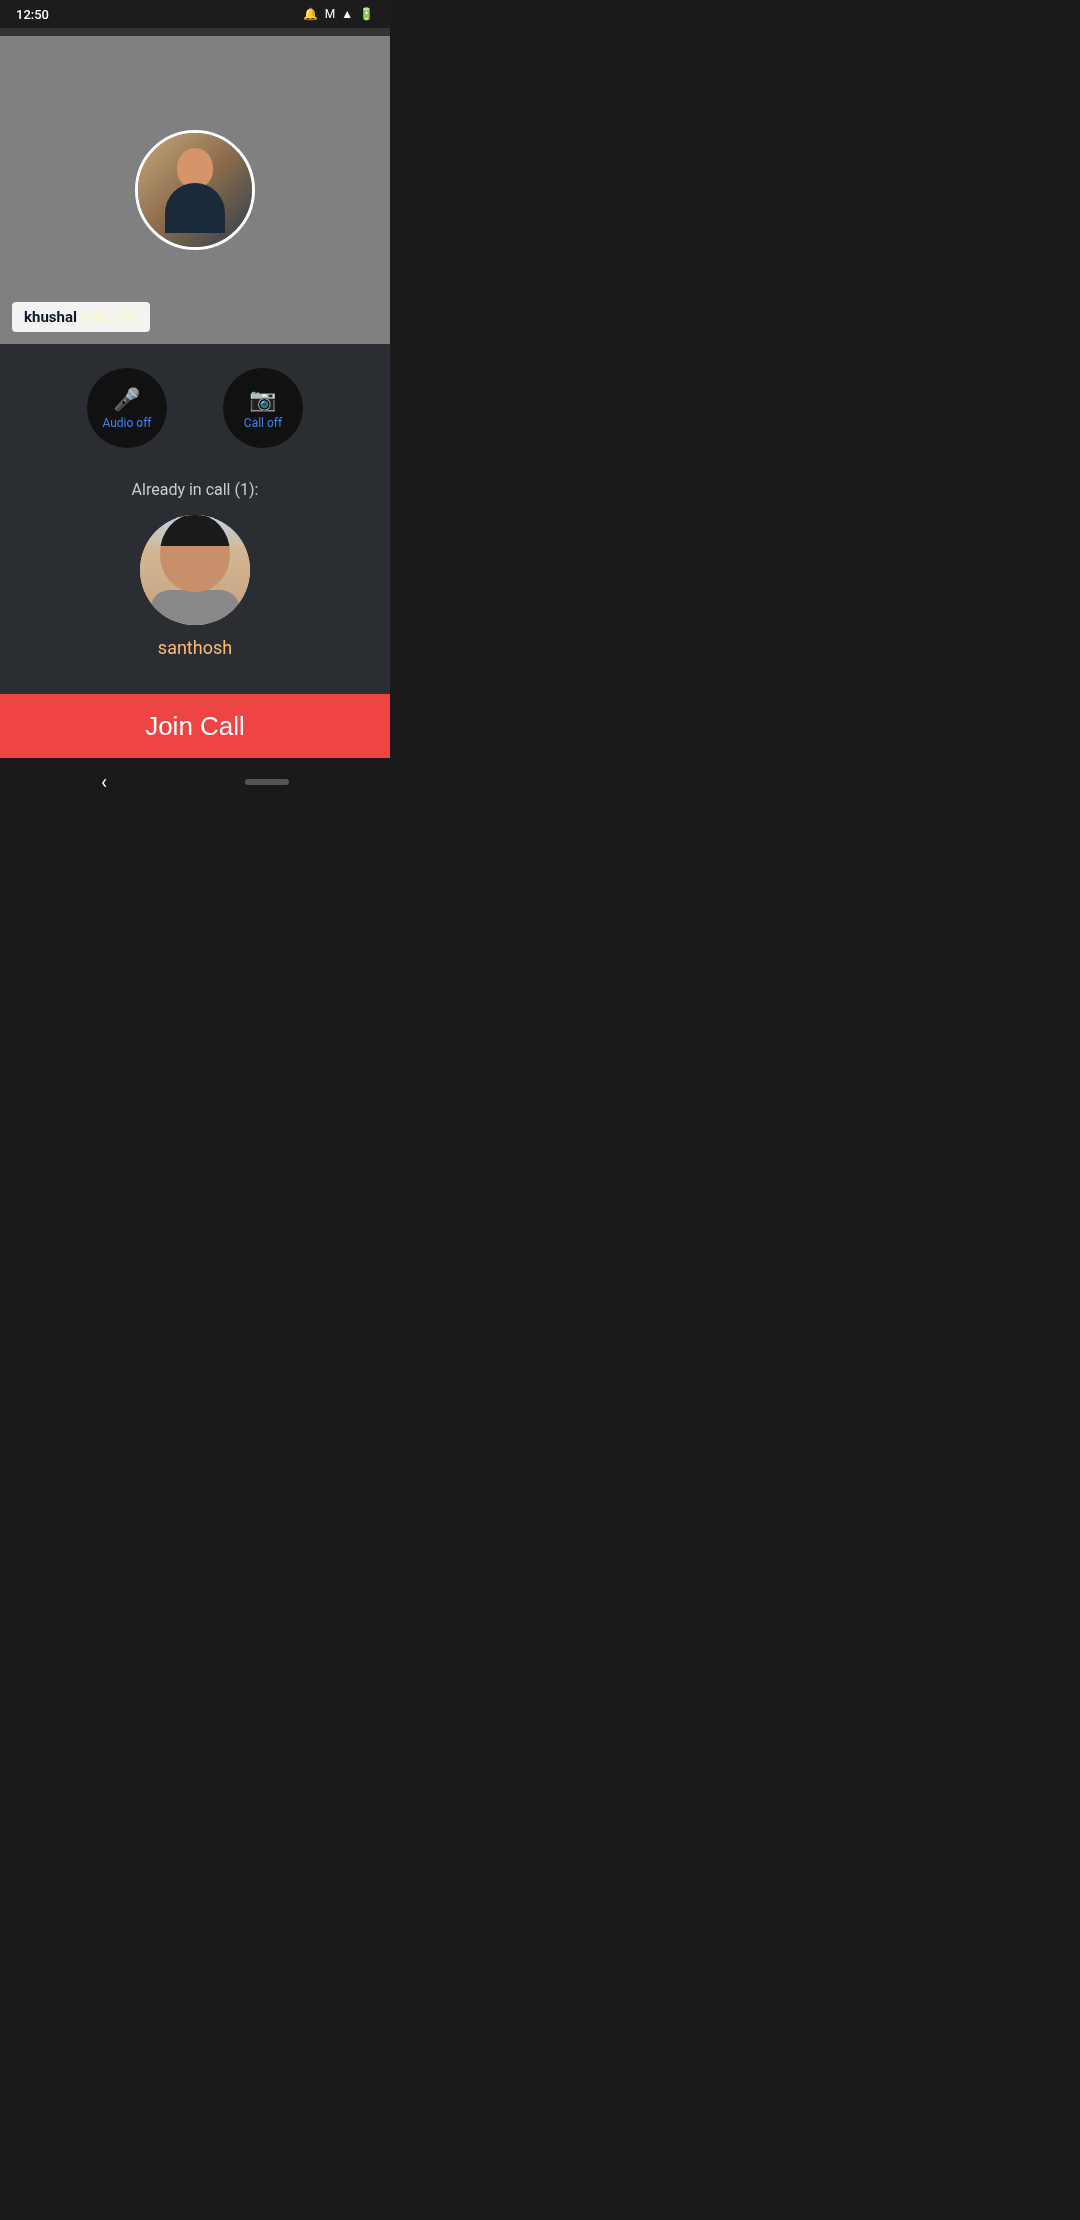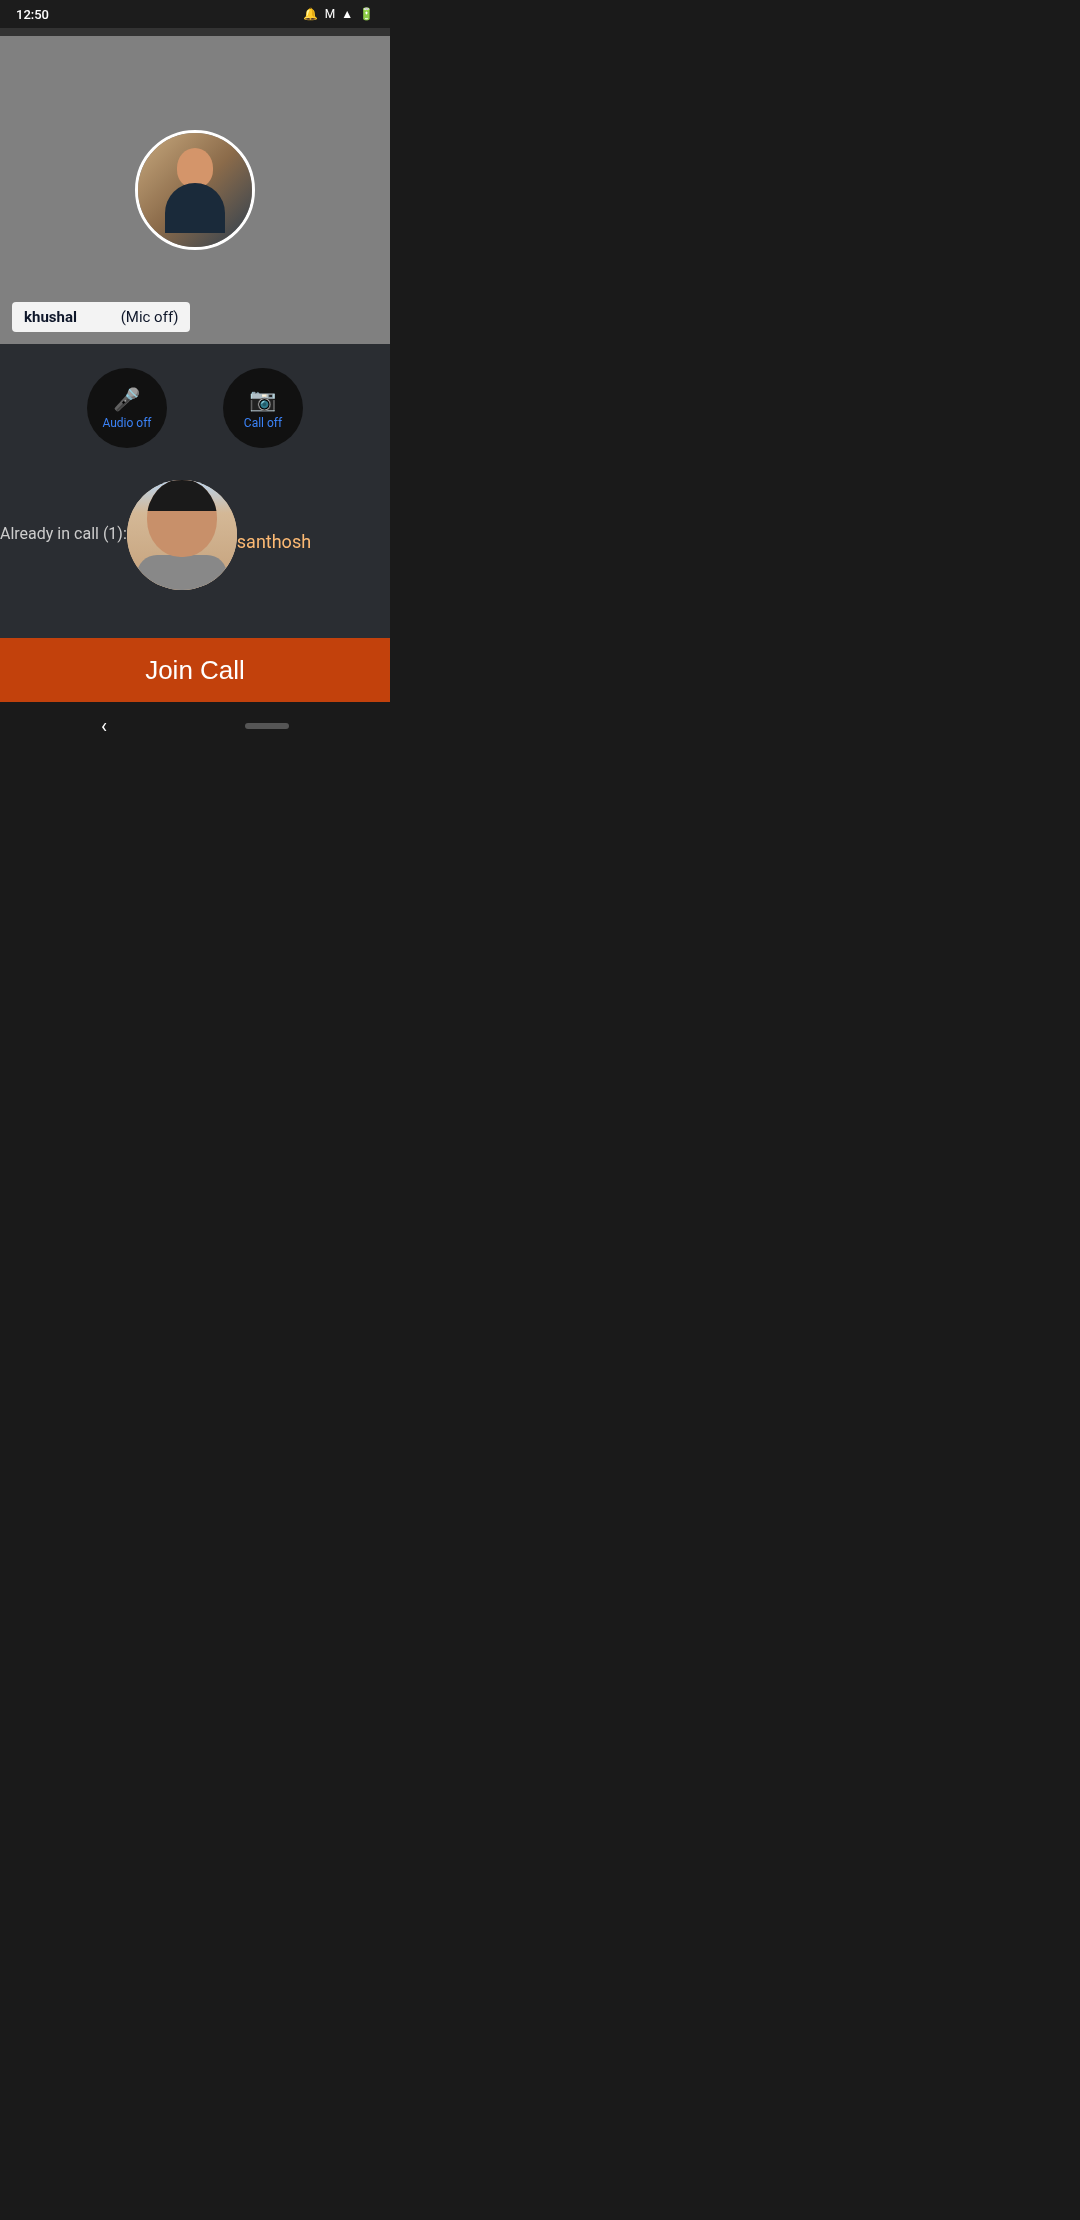--- a/index.html
+++ b/index.html
@@ -113,22 +113,21 @@
       font-weight: 500;
     }
 
     .caller-name {
       font-weight: 700;
       color: #0f172a;
     }
 
     .caller-status {
       font-weight: 400;
-      color: #0f172a;
-      margin-left: 40px;
+      color: #fef9c3;
     }
 
     
     .bottom-panel {
       width: 100%;
       background: #2a2d32;
       padding: 24px 0 0 0;
       display: flex;
       flex-direction: column;
       align-items: center;
@@ -162,20 +161,21 @@
 
     .control-btn-label {
       font-size: 12px;
       color: #3b82f6;
       font-weight: 400;
     }
 
     
     .in-call-section {
       display: flex;
+      flex-direction: column;
       align-items: center;
       margin-bottom: 28px;
       width: 100%;
     }
 
     .in-call-text {
       color: #ccc;
       font-size: 16px;
       margin-bottom: 16px;
     }
@@ -247,21 +247,21 @@
     .participant-name {
       color: #fdba74;
       font-size: 18px;
       font-weight: 400;
     }
 
     
     .join-btn {
       width: 100%;
       height: 64px;
-      background: #c2410c;
+      background: #ef4444;
       border: none;
       cursor: pointer;
       display: flex;
       align-items: center;
       justify-content: center;
       margin-top: 8px;
     }
 
     .join-btn-label {
       color: white;

